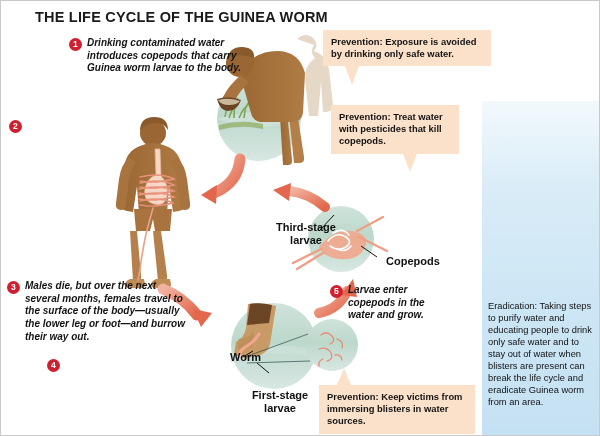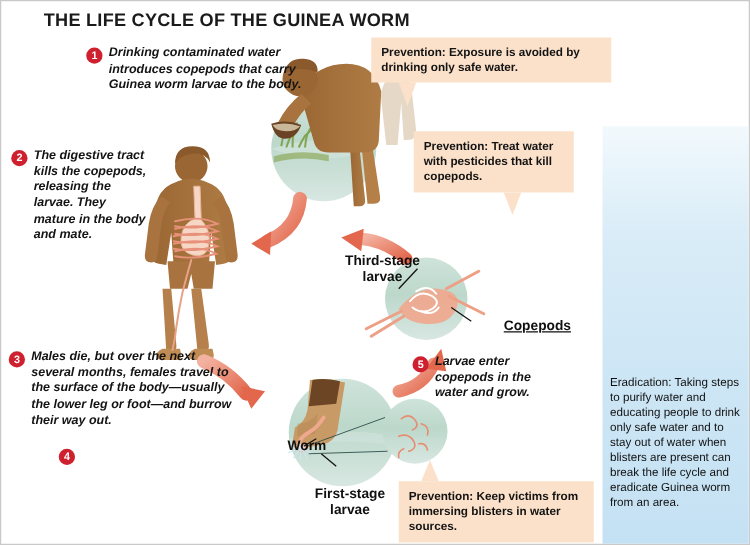--- a/index.html
+++ b/index.html
@@ -89,38 +89,38 @@
     font-weight: bold;
     color: #131313;
   }
   .callout .tail {
     position: absolute;
     width: 0; height: 0;
     border-left: 7px solid transparent;
     border-right: 7px solid transparent;
     border-top: 20px solid #fbe1ca;
   }
-  #callout1 { left: 296px; top: 29px;  width: 192px; }
+  #callout1 { left: 322px; top: 29px;  width: 168px; }
   #callout1 .tail { left: 22px; bottom: -19px; border-top-width: 19px; }
   #callout2 { left: 330px; top: 104px; width: 128px; }
   #callout2 .tail { left: 72px; bottom: -18px; border-top-width: 18px; }
   #callout3 { left: 318px; top: 384px; width: 156px; }
   #callout3 .tail { left: 18px; top: -17px;
                     border-top: none; border-bottom: 17px solid #fbe1ca; }
 
   
   .dlabel {
     position: absolute;
     font-size: 11px;
     font-weight: bold;
     color: #101010;
     line-height: 1.16;
   }
-  #label-third  { left: 274px; top: 202px; width: 62px; text-align: center; }
-  #label-cope   { left: 402px; top: 254px; text-decoration: underline; }
+  #label-third  { left: 274px; top: 220px; width: 62px; text-align: center; }
+  #label-cope   { left: 385px; top: 254px; }
   #label-worm   { left: 229px; top: 350px; }
   #label-first  { left: 240px; top: 374px; width: 78px; text-align: center; margin-top: 14px; }
 
   
   svg.art { position: absolute; left: 0; top: 0; width: 600px; height: 436px; pointer-events: none; }
 </style>
 </head>
 <body>
 
 <div id="infographic">
@@ -333,21 +333,20 @@
 
   <h1 id="title">THE LIFE CYCLE OF THE GUINEA WORM</h1>
 
   <div class="step" id="step1">
     <span class="badge">1</span>
     <span class="step-text">Drinking contaminated water introduces copepods that carry Guinea worm larvae to the body.</span>
   </div>
 
   <div class="step" id="step2">
     <span class="badge">2</span>
-    <span class="step-text">The digestive tract kills the copepods, releasing the larvae. They mature in the body and mate.</span>
   </div>
 
   <div class="step" id="step3">
     <span class="badge">3</span>
     <span class="step-text">Males die, but over the next several months, females travel to the surface of the body—usually the lower leg or foot—and burrow their way out.</span>
   </div>
 
   <div class="step" id="step4">
     <span class="badge">4</span>
   </div>

